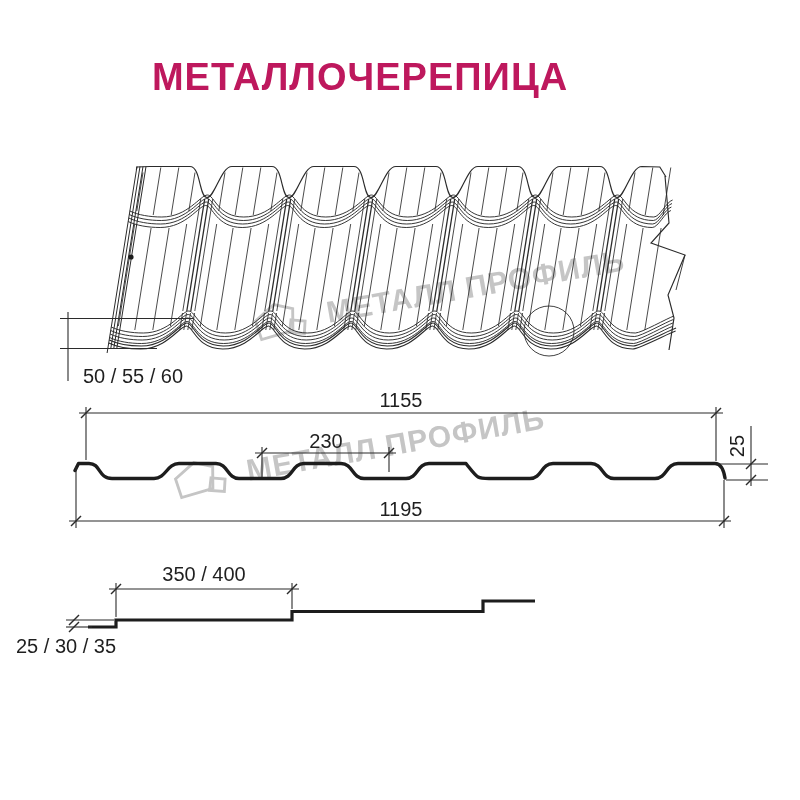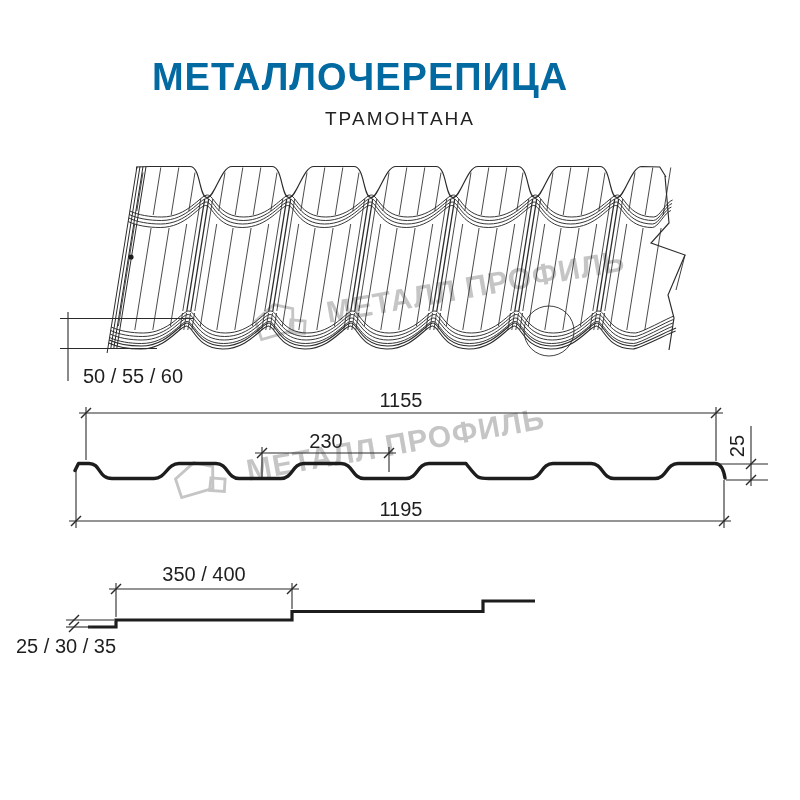--- a/index.html
+++ b/index.html
@@ -1,19 +1,19 @@
 <!DOCTYPE html>
 <html><head>
 <meta charset="utf-8">
 <style>
   html,body{margin:0;padding:0;background:#fff;}
   #stage{position:relative;width:800px;height:800px;background:#ffffff;overflow:hidden;
          font-family:"Liberation Sans","DejaVu Sans",sans-serif;}
   .title{position:absolute;left:0;top:56px;width:720px;text-align:center;
-         font-size:38px;font-weight:bold;letter-spacing:1px;color:#0369a1;z-index:3;}
+         font-size:38px;font-weight:bold;letter-spacing:1px;color:#be185d;z-index:3;}
   .subtitle{position:absolute;left:0;top:108px;width:800px;text-align:center;
          font-size:19px;font-weight:500;letter-spacing:2px;color:#222;z-index:3;}
   .wm{position:absolute;display:flex;align-items:center;gap:20px;color:#c5c5c5;
       font-weight:bold;font-size:30px;letter-spacing:1px;white-space:nowrap;
       transform-origin:left center;z-index:0;}
   .wm svg{flex:0 0 auto;}
   #drawing{position:absolute;left:0;top:0;z-index:1;}
   text{font-family:"Liberation Sans","DejaVu Sans",sans-serif;font-size:20px;fill:#1f1f1f;}
   .thin{stroke:#2b2b2b;stroke-width:1.1;fill:none;}
   .tick{stroke:#2b2b2b;stroke-width:1.4;fill:none;}
@@ -228,14 +228,13 @@
 
       <path class="thin" d="M66,620 L114,620"></path>
       <path class="thin" d="M66,627 L92,627"></path>
       <path class="tick" d="M69,625 L79,615"></path>
       <path class="tick" d="M69,632 L79,622"></path>
       <text x="16" y="653" text-anchor="start">25 / 30 / 35</text>
     </g>
   </svg>
 
   <div class="title">МЕТАЛЛОЧЕРЕПИЦА</div>
-  <div class="subtitle">ТРАМОНТАНА</div>
 </div>
 
 </body></html>

